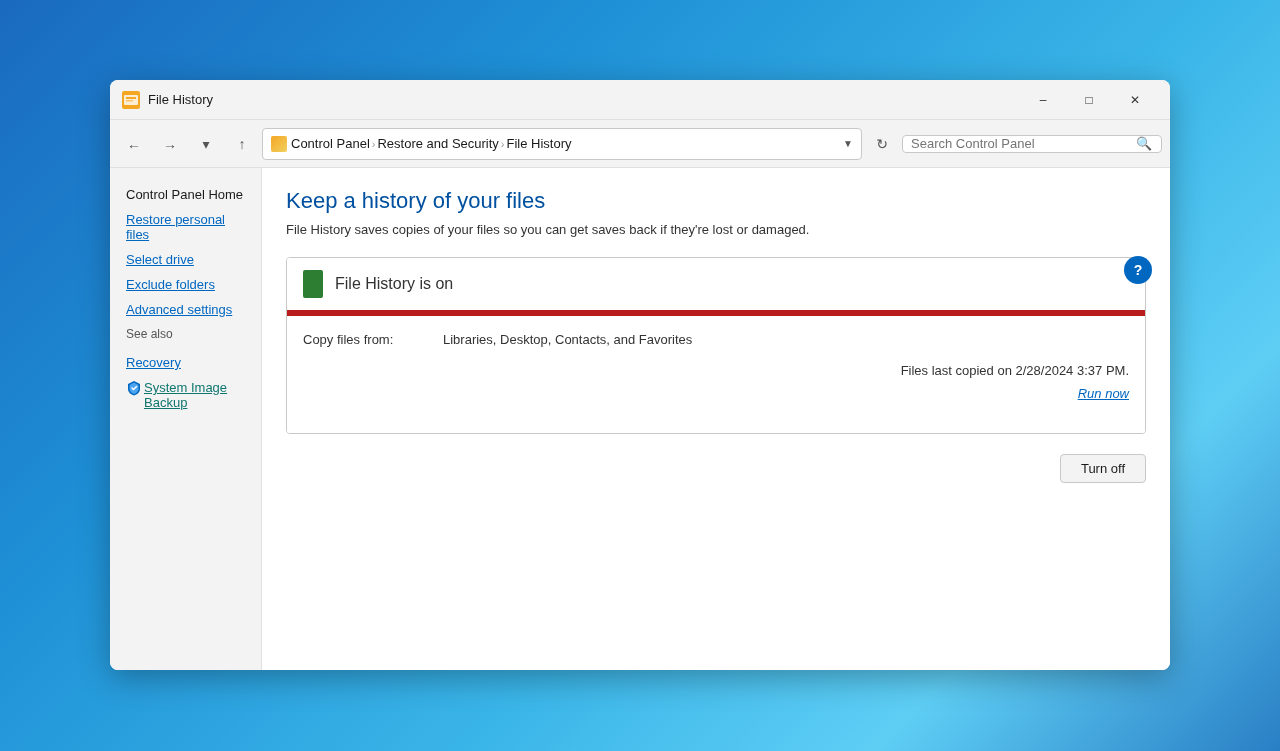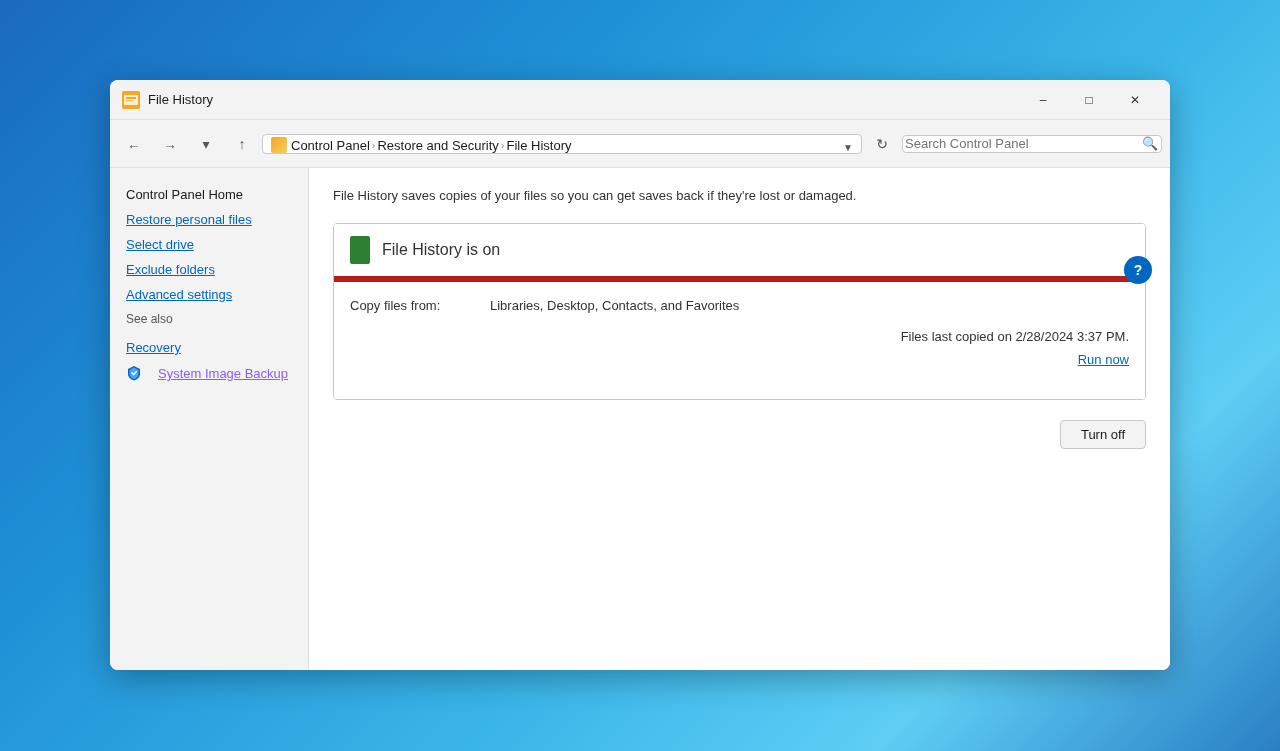--- a/index.html
+++ b/index.html
@@ -89,26 +89,26 @@
       display: flex;
       align-items: center;
       justify-content: center;
       cursor: pointer;
       color: #555;
       font-size: 14px;
     }
 
     .address-bar {
       flex: 1;
-      height: 20px;
+      height: 32px;
       background: white;
       border: 1px solid #c8c8c8;
       border-radius: 4px;
       display: flex;
-      align-items: flex-end;
+      align-items: center;
       padding: 0 8px;
       gap: 4px;
       cursor: pointer;
     }
 
     .address-icon {
       width: 16px;
       height: 16px;
       background: linear-gradient(135deg, #f5a623, #f0d060);
       border-radius: 2px;
@@ -147,21 +147,21 @@
     }
 
     .search-bar {
       width: 260px;
       height: 18px;
       background: white;
       border: 1px solid #c8c8c8;
       border-radius: 4px;
       display: flex;
       align-items: center;
-      padding: 0 2px;
+      padding: 0 8px;
       gap: 6px;
     }
 
     .search-input {
       flex: 1;
       border: none;
       outline: none;
       font-size: 13px;
       color: #888;
       background: transparent;
@@ -175,21 +175,21 @@
 
     
     .main-content {
       display: flex;
       flex: 1;
       overflow: hidden;
     }
 
     
     .sidebar {
-      width: 199px;
+      width: 152px;
       background: #f3f3f3;
       padding: 16px 12px;
       border-right: 1px solid #e0e0e0;
       flex-shrink: 0;
       display: flex;
       flex-direction: column;
       gap: 4px;
     }
 
     .sidebar-item {
@@ -210,24 +210,24 @@
 
     .see-also-label {
       font-size: 12px;
       color: #555;
       margin-bottom: 4px;
       padding: 3px 4px;
     }
 
     .sidebar-item-with-icon {
       display: flex;
-      align-items: flex-end;
-      gap: 16px;
-      font-size: 13px;
-      color: #8b5cf6;
+      align-items: flex-start;
+      gap: 2px;
+      font-size: 13px;
+      color: #0f766e;
       cursor: pointer;
       padding: 3px 4px;
       border-radius: 3px;
       text-decoration: underline;
     }
 
     .sys-img-icon {
       width: 16px;
       height: 16px;
       flex-shrink: 0;
@@ -363,20 +363,21 @@
       font-size: 13px;
       color: #333;
       margin-bottom: 4px;
     }
 
     .run-now-link {
       color: #0067c0;
       text-decoration: underline;
       cursor: pointer;
       font-size: 13px;
+      font-style: italic;
     }
 
     
     .action-area {
       display: flex;
       justify-content: flex-end;
       margin-top: 20px;
     }
 
     .turn-off-btn {
@@ -470,20 +471,21 @@
         <svg class="sys-img-icon" width="16" height="16" viewBox="0 0 16 16">
           <path d="M8 1 L14 4 L14 9 C14 12.5 11 14.5 8 15.5 C5 14.5 2 12.5 2 9 L2 4 Z" fill="#0067c0"></path>
           <path d="M8 2.5 L12.5 5 L12.5 9 C12.5 11.5 10.5 13 8 14 C5.5 13 3.5 11.5 3.5 9 L3.5 5 Z" fill="#4ca3f0"></path>
           <path d="M6 8 L7.5 9.5 L10.5 6.5" stroke="white" stroke-width="1.5" fill="none" stroke-linecap="round"></path>
         </svg>
         <span>System Image Backup</span>
       </div>
     </div>
 
     <div class="content-area">
+      <div class="page-title">Keep a history of your files</div>
       <div class="page-description">File History saves copies of your files so you can get saves back if they're lost or damaged.</div>
 
       <div class="status-box">
         <div class="status-header">
           <div class="status-indicator"></div>
           <span class="status-text">File History is on</span>
         </div>
 
         <div class="status-details">
           <div class="detail-row">

